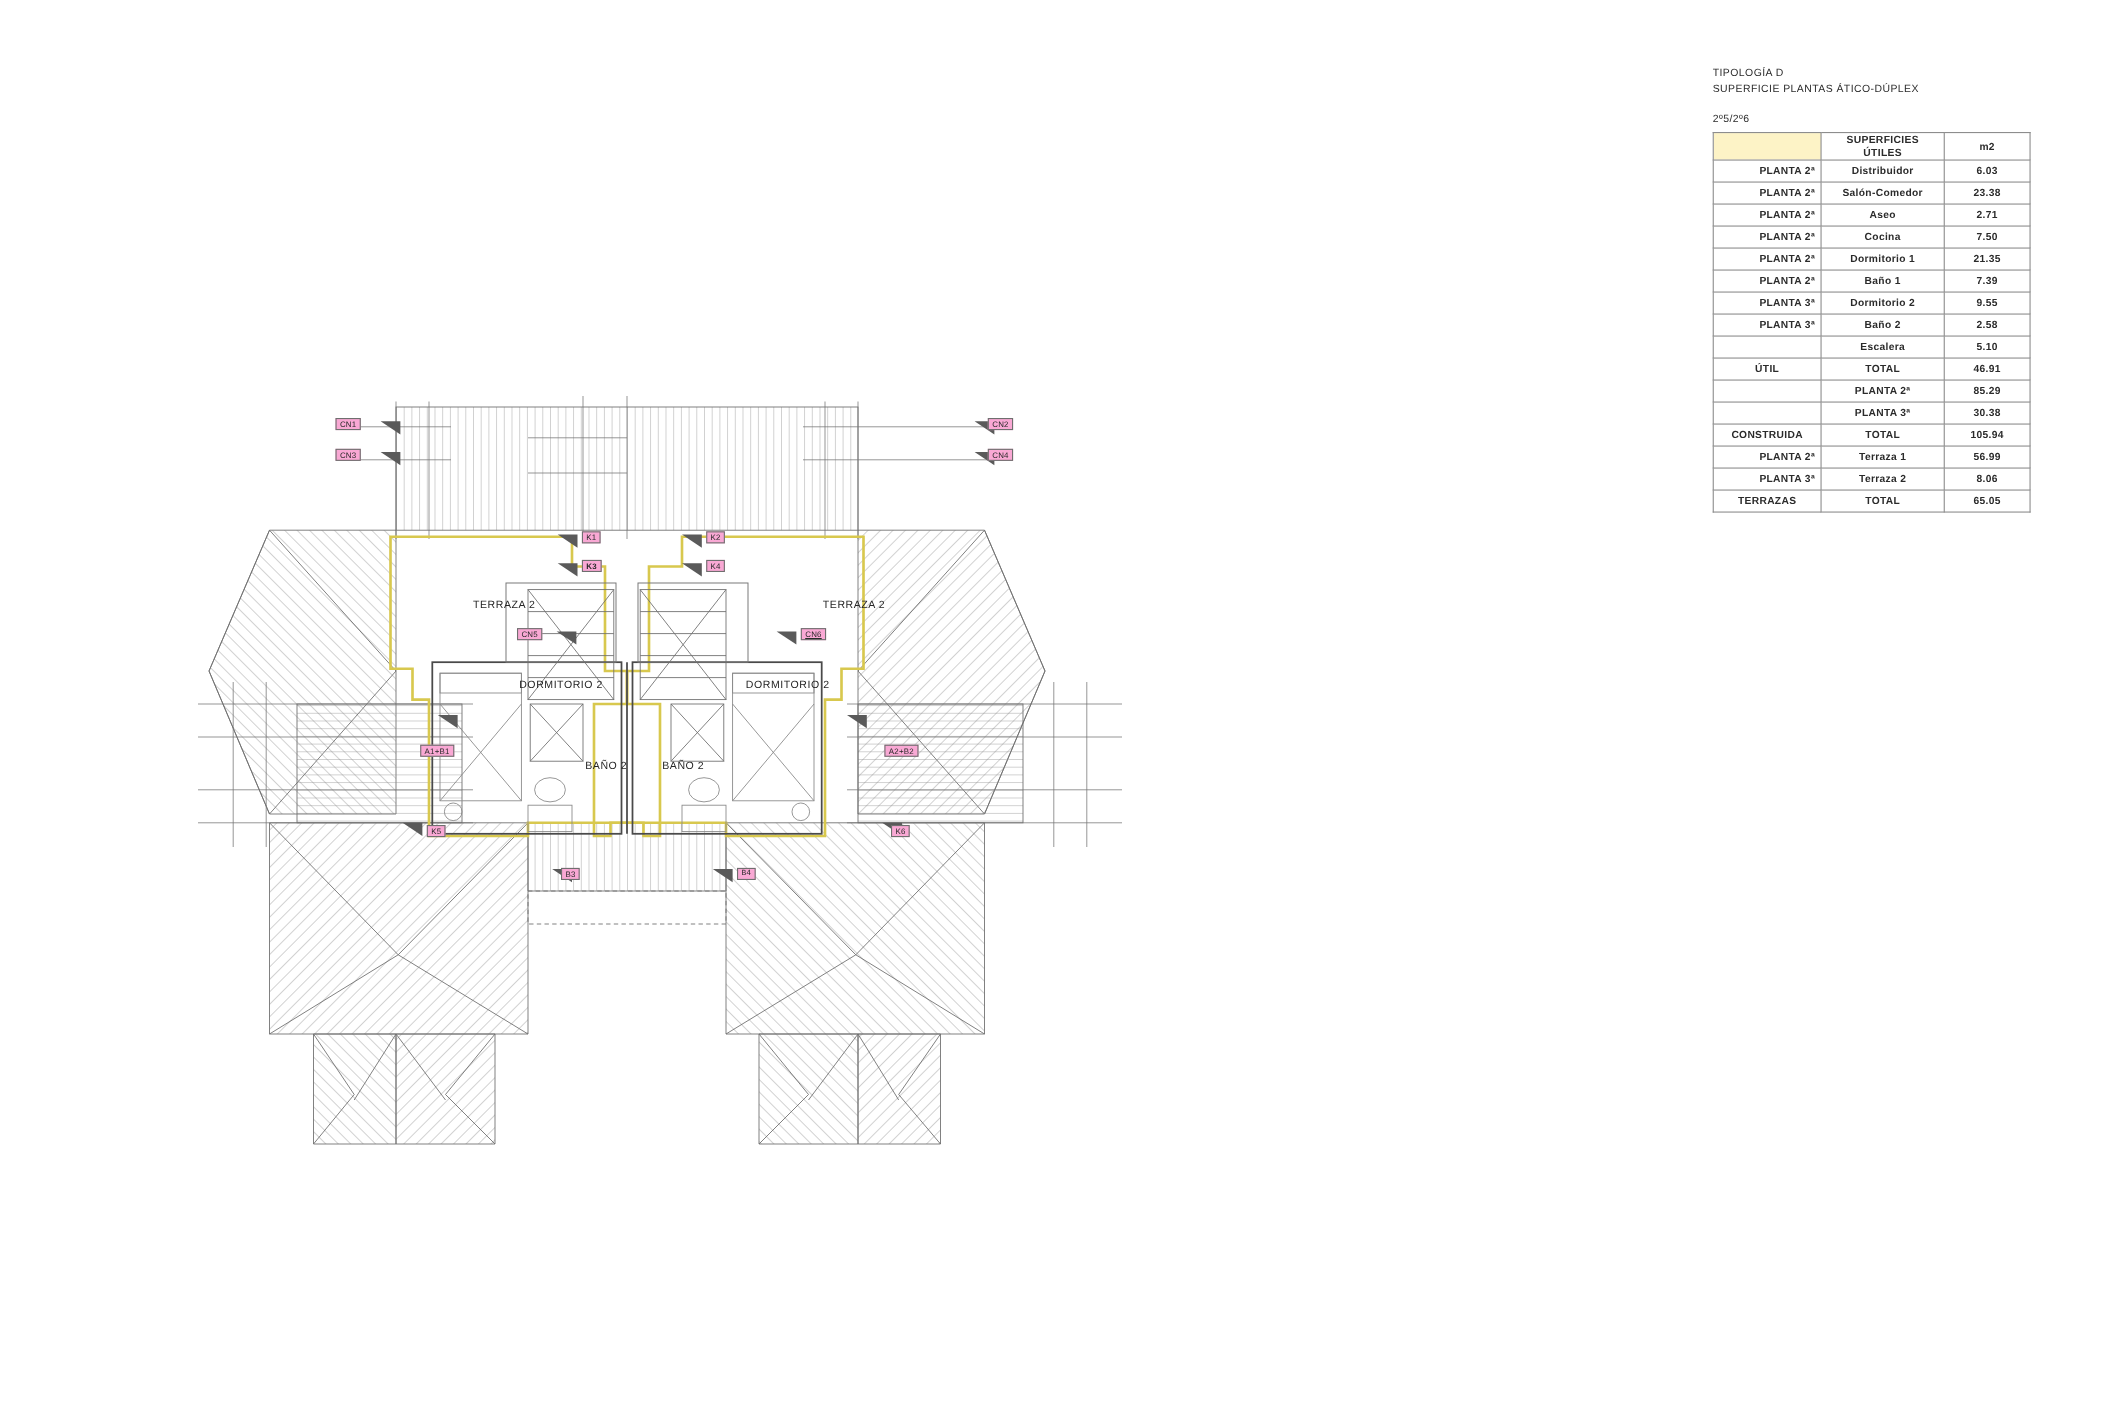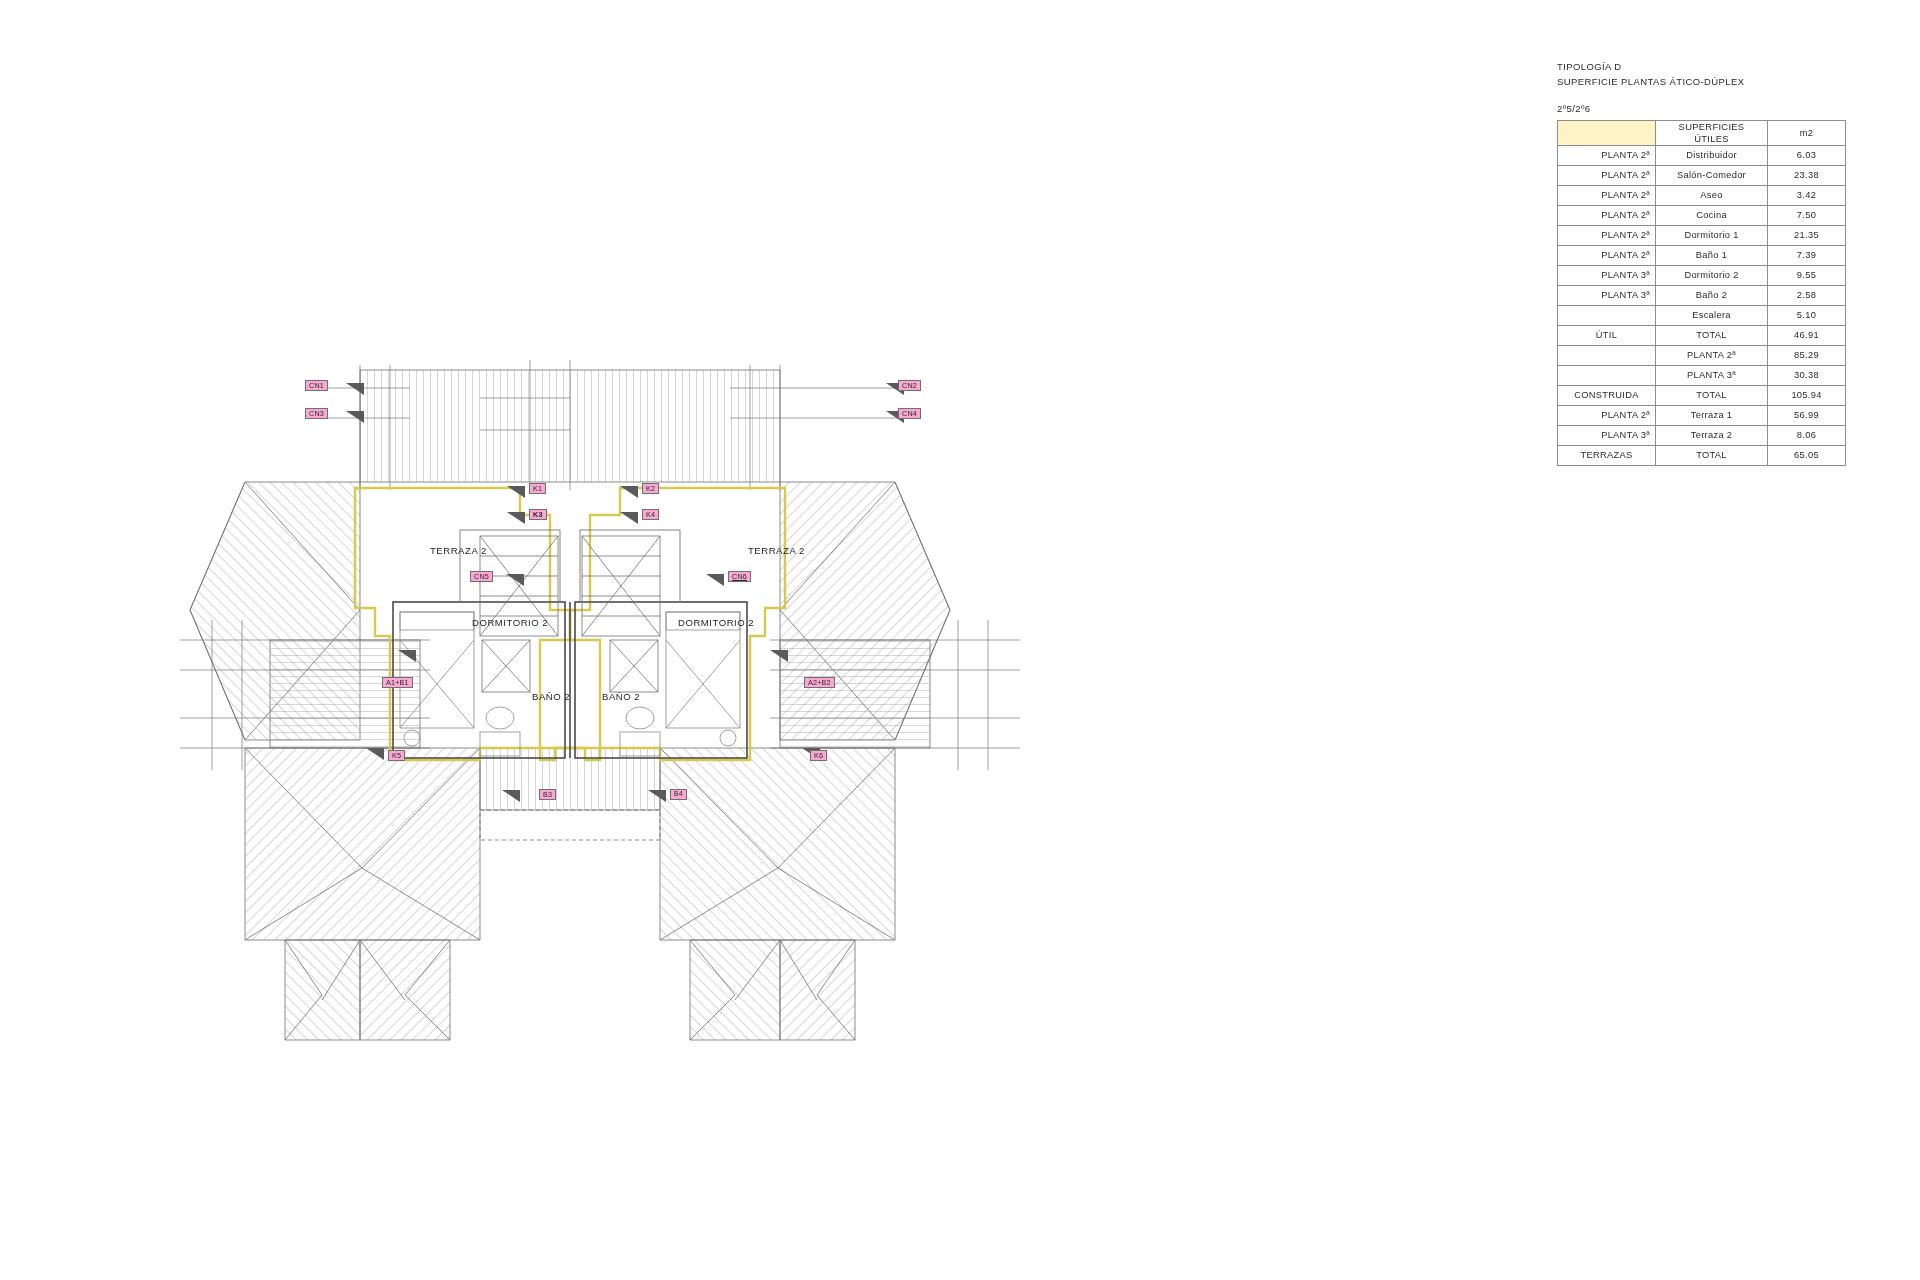--- a/index.html
+++ b/index.html
@@ -41,20 +41,21 @@
     margin-top: 14px;
     margin-bottom: 6px;
     color: #2b2b2b;
   }
   table.surfaces {
     border-collapse: collapse;
     width: 288px;
     table-layout: fixed;
     font-size: 9.3px;
     color: #2b2b2b;
+    font-weight: bold;
   }
   table.surfaces td {
     border: 0.8px solid #8d8d8d;
     height: 19px;
     padding: 0 5px;
     vertical-align: middle;
     letter-spacing: .3px;
     white-space: nowrap;
     overflow: hidden;
   }
@@ -139,21 +140,21 @@
           <td class="c-right">6.03</td>
         </tr>
         <tr>
           <td class="c-left">PLANTA 2ª</td>
           <td class="c-mid">Salón-Comedor</td>
           <td class="c-right">23.38</td>
         </tr>
         <tr>
           <td class="c-left">PLANTA 2ª</td>
           <td class="c-mid">Aseo</td>
-          <td class="c-right">3.42</td>
+          <td class="c-right">2.71</td>
         </tr>
         <tr>
           <td class="c-left">PLANTA 2ª</td>
           <td class="c-mid">Cocina</td>
           <td class="c-right">7.50</td>
         </tr>
         <tr>
           <td class="c-left">PLANTA 2ª</td>
           <td class="c-mid">Dormitorio 1</td>
           <td class="c-right">21.35</td>
@@ -387,17 +388,17 @@
     <div class="tag" style="left:379px; top:143px;">K1</div>
     <div class="tag" style="left:379px; top:169px;font-weight:bold;">K3</div>
     <div class="tag" style="left:492px; top:143px;">K2</div>
     <div class="tag" style="left:492px; top:169px;">K4</div>
     <div class="tag" style="left:320px; top:231px;">CN5</div>
     <div class="tag" style="left:578px; top:231px;text-decoration:underline;">CN6</div>
     <div class="tag" style="left:232px; top:337px;">A1+B1</div>
     <div class="tag" style="left:654px; top:337px;">A2+B2</div>
     <div class="tag" style="left:238px; top:410px;">K5</div>
     <div class="tag" style="left:660px; top:410px;">K6</div>
-    <div class="tag" style="left:389px; top:449px;">B3</div>
+    <div class="tag" style="left:360px; top:449px;">B3</div>
     <div class="tag" style="left:520px; top:449px;font-family:Liberation Mono, monospace;">B4</div>
   </div>
 
 </div>
 
 </body></html>

